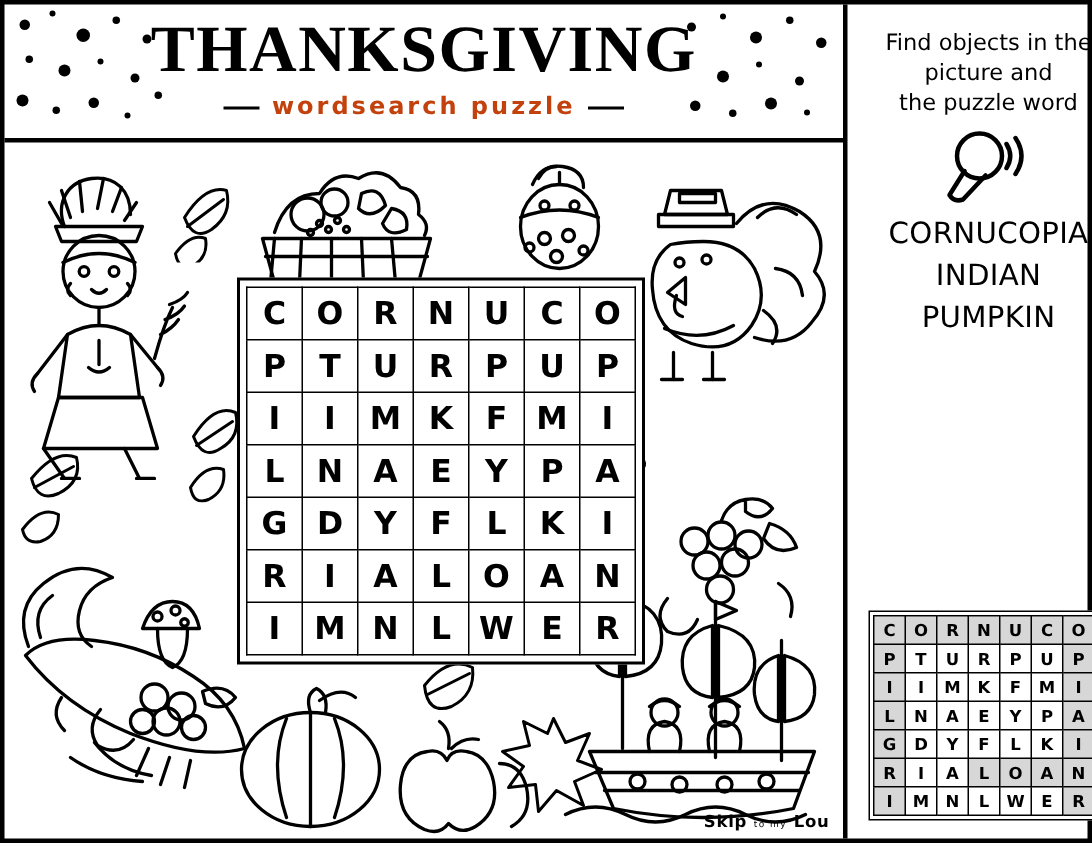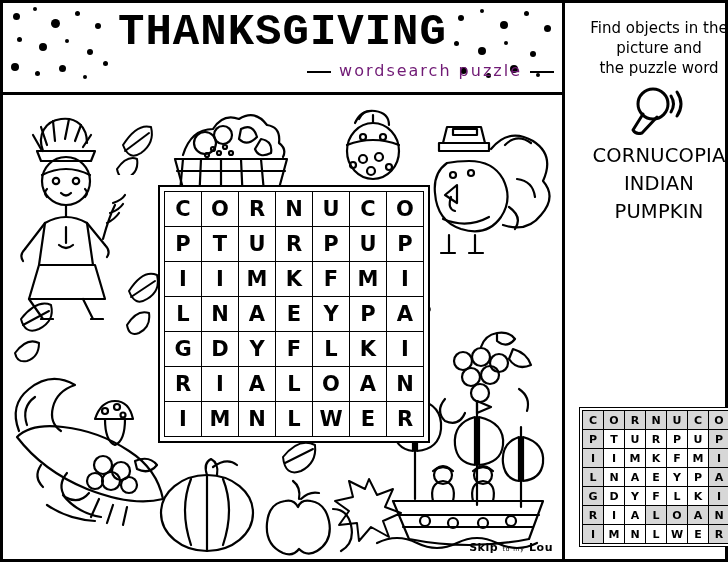--- a/index.html
+++ b/index.html
@@ -26,34 +26,34 @@
   .title-band{
     position:relative;
     height:92px;
     box-sizing:border-box;
     border-bottom:3px solid #000;
     overflow:hidden;
   }
   .title-main{
     position:absolute;left:0;right:0;top:4px;
     text-align:center;
-    font-family:Liberation Mono, monospace;
+    font-family:Liberation Serif, serif;
     font-weight:bold;
     font-size:44px;
     letter-spacing:1px;
     color:#000;
   }
   .title-sub{
     position:absolute;left:0;right:0;top:58px;
-    text-align:right;
+    text-align:center;
     font-family:"DejaVu Sans", sans-serif;
-    font-weight:normal;
+    font-weight:bold;
     font-size:16px;
     letter-spacing:2px;
-    color:#701a75;
+    color:#c2410c;
   }
   .dash{display:inline-block;width:24px;height:2px;background:#000;vertical-align:middle;margin:0 8px;}
   .dots-left,.dots-right{position:absolute;top:0;height:92px;width:110px;}
   .dots-left{left:4px;}
   .dots-right{right:4px;}
   .dot{position:absolute;background:#000;border-radius:50%;}
 
   .canvas{
     position:absolute;left:0;top:92px;
     width:556px;height:461px;

